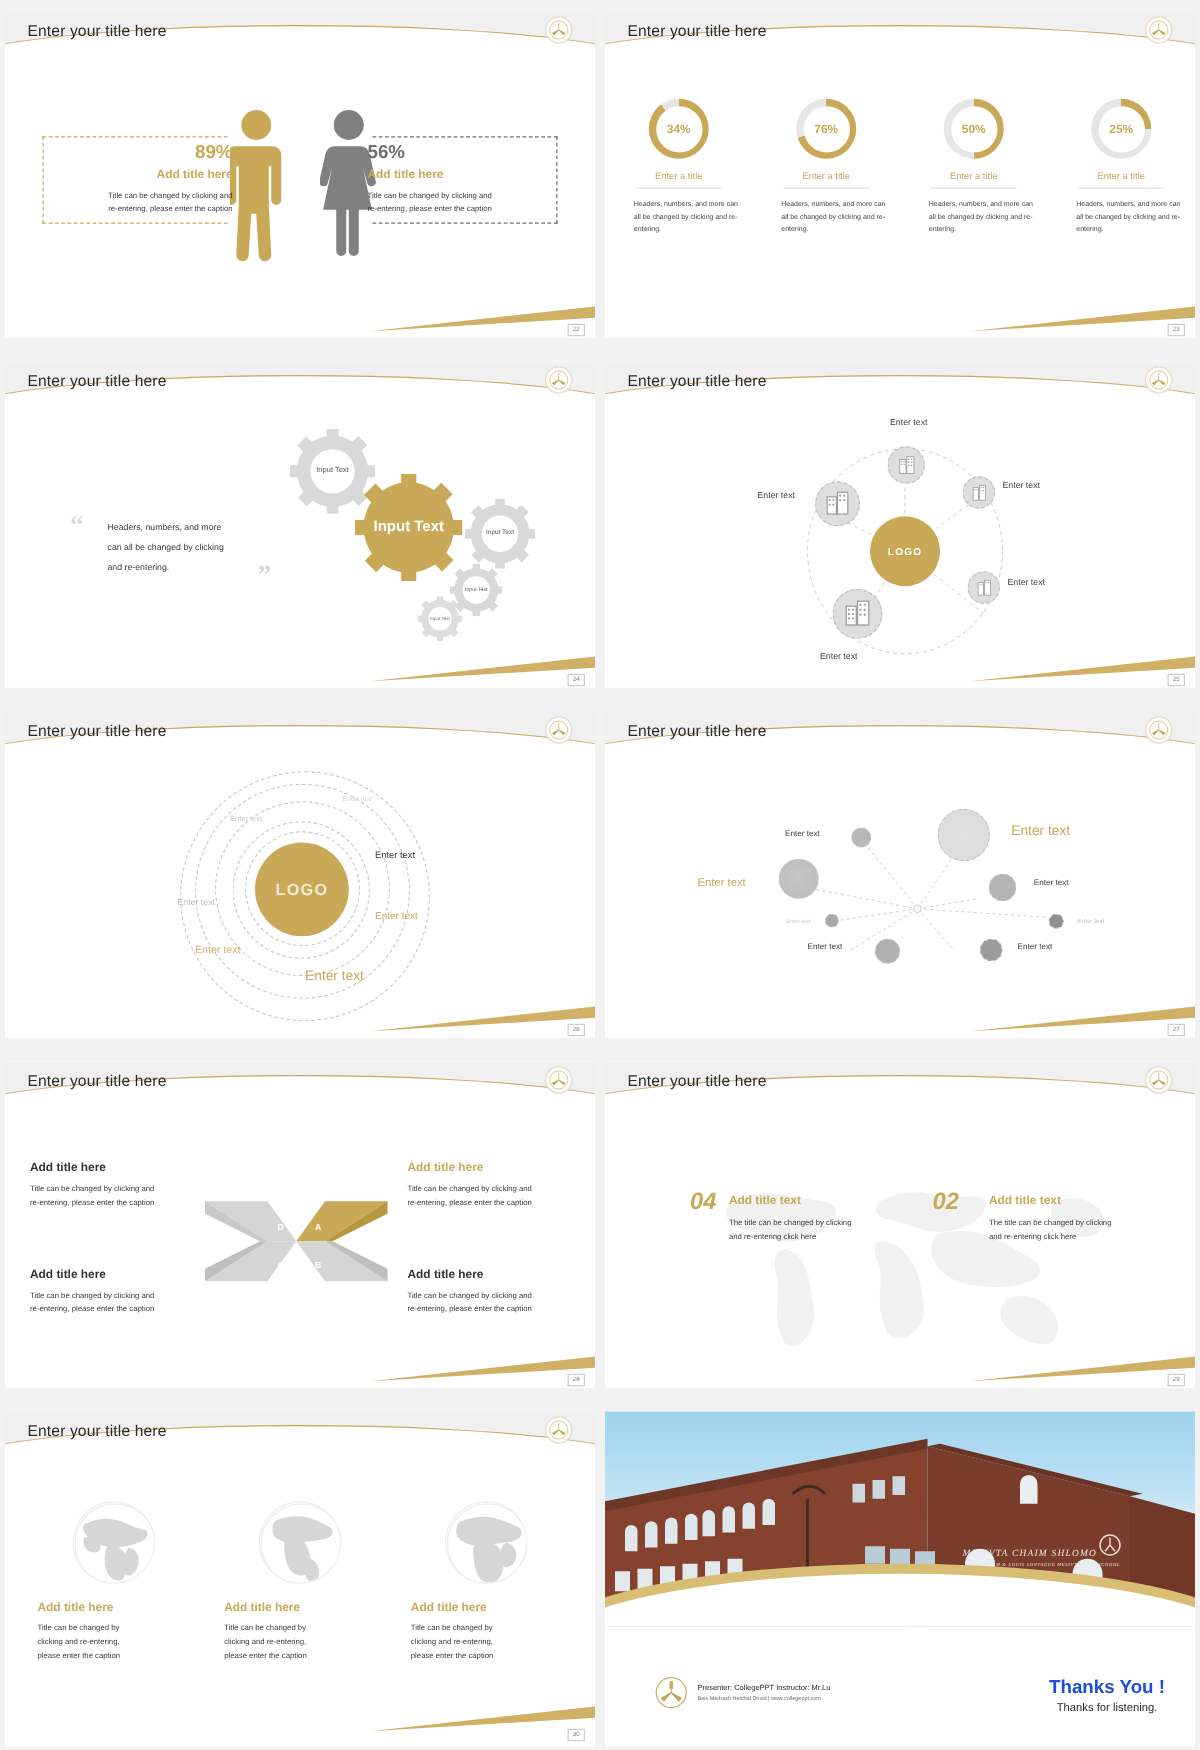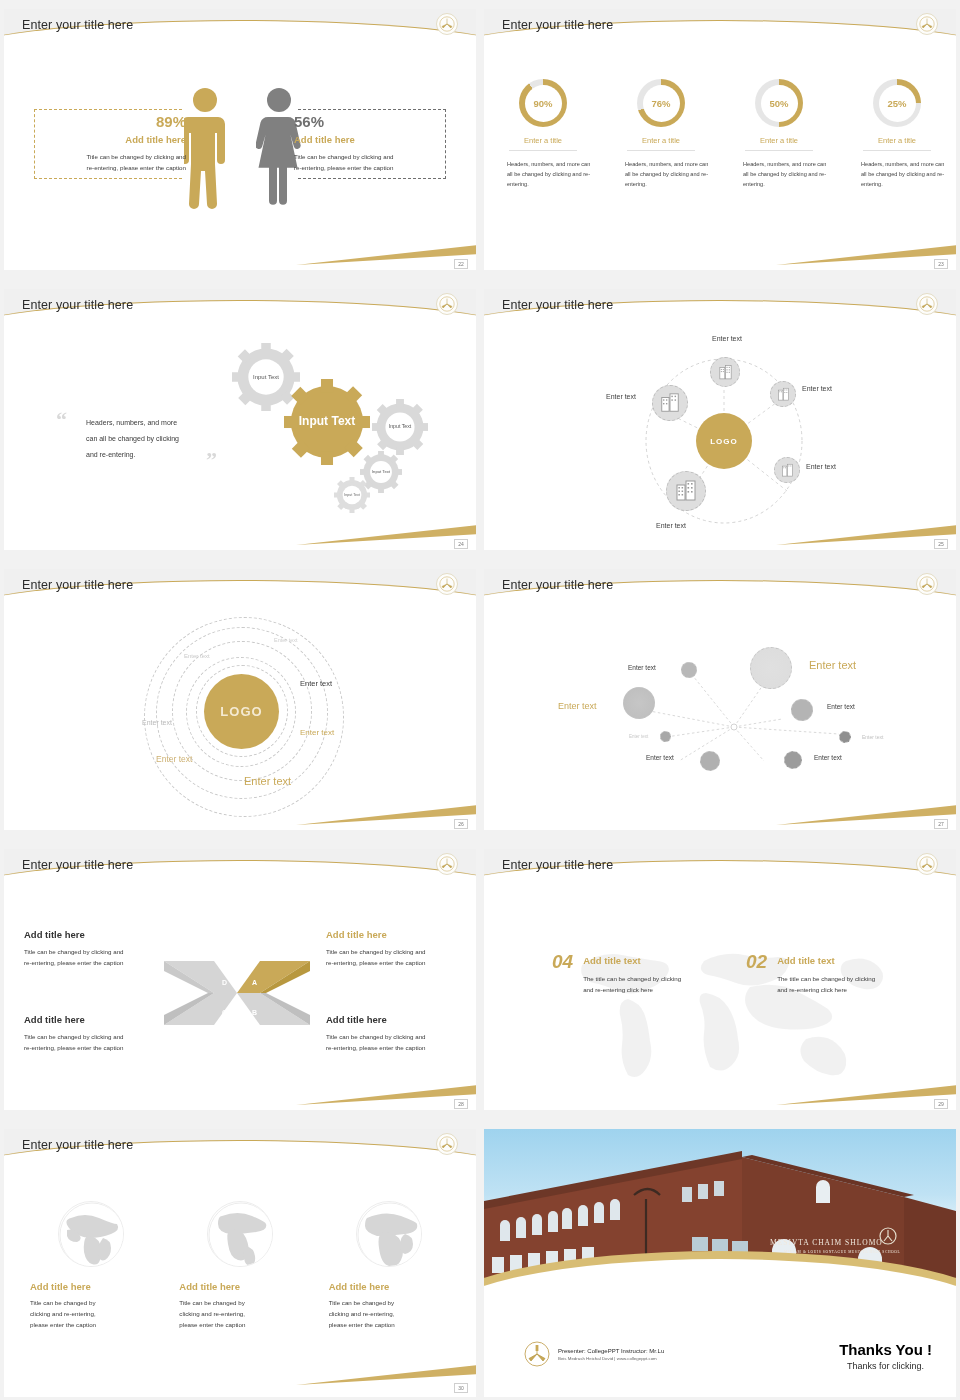--- a/index.html
+++ b/index.html
@@ -130,31 +130,32 @@
 
   
   .globe { width:66px; height:66px; border-radius:50%; border:1px solid #ededed;
     position:relative; overflow:hidden; margin:0 auto; }
 
   
   .photo {
     position:absolute; left:0; top:0; width:100%; height:172px;
     background:linear-gradient(#9fd3ee 0%, #bfe2f4 38%, #d9eef8 52%, #d9eef8 100%);
     overflow:hidden;
+    font-style:italic;
   }
   .curve-mask {
     position:absolute; left:-10%; bottom:-108px; width:120%; height:150px;
     background:#ffffff; border-radius:50% 50% 0 0 / 60px 60px 0 0;
   }
   .curve-gold {
     position:absolute; left:-10%; bottom:-100px; width:120%; height:150px;
     background:#d8bd74; border-radius:50% 50% 0 0 / 60px 60px 0 0;
   }
   .thanks { position:absolute; right:24px; bottom:26px; text-align:center; }
-  .thanks-big { font-size:15px; font-weight:bold; color:#000000; }
+  .thanks-big { font-size:15px; font-weight:bold; color:#1d4ed8; }
   .thanks-sub { font-size:9px; color:#2b2b2b; margin-top:3px; }
   .presenter { position:absolute; left:40px; bottom:30px; }
   .presenter-l1 { font-size:6px; color:#2b2b2b; }
   .presenter-l2 { font-size:4.4px; color:#6a6a6a; margin-top:2px; }
 </style>
 </head>
 <body>
 
 <div class="grid">
 
@@ -216,21 +217,21 @@
         <svg width="16" height="16" viewBox="0 0 16 16">
             <circle cx="8" cy="8" r="7.2" fill="none" stroke="#d8c28a" stroke-width="0.7"></circle>
             <path d="M8 2.6 L8 8 M8 8 L4.2 12 L3 10.4 Z M8 8 L11.8 12 L13 10.4 Z" fill="#c9a958" stroke="#b89a46" stroke-width="0.5"></path>
           </svg>
       </div>
 
       <div class="donut-row">
         <div class="donut-col">
           <div class="donut" style="background:conic-gradient(#c9a958 0% 90%, #e6e6e6 90% 100%)">
             <div class="donut-hole"></div>
-            <div class="donut-val">90%</div>
+            <div class="donut-val">34%</div>
           </div>
           <div class="donut-title">Enter a title</div>
           <div class="donut-desc">Headers, numbers, and more can all be changed by clicking and re-entering.</div>
         </div>
         <div class="donut-col">
           <div class="donut" style="background:conic-gradient(#c9a958 0% 70%, #e6e6e6 70% 100%)">
             <div class="donut-hole"></div>
             <div class="donut-val">76%</div>
           </div>
           <div class="donut-title">Enter a title</div>
@@ -680,21 +681,21 @@
 
       <div style="position:absolute;left:68px;top:102px;display:flex;align-items:flex-start;gap:10px">
         <div class="bignum">04</div>
         <div style="width:132px">
           <div style="font-size:9.5px;font-weight:bold;color:#c9a958;margin-top:4px">Add title text</div>
           <div class="body-sm" style="margin-top:7px">The title can be changed by clicking</div>
           <div class="body-sm">and re-entering click here</div>
         </div>
       </div>
 
-      <div style="position:absolute;left:262px;top:102px;display:flex;align-items:flex-start;gap:10px">
+      <div style="position:absolute;left:262px;top:102px;display:flex;align-items:flex-start;gap:24px">
         <div class="bignum">02</div>
         <div style="width:132px">
           <div style="font-size:9.5px;font-weight:bold;color:#c9a958;margin-top:4px">Add title text</div>
           <div class="body-sm" style="margin-top:7px">The title can be changed by clicking</div>
           <div class="body-sm">and re-entering click here</div>
         </div>
       </div>
 
       <svg class="bot-gold" viewBox="0 0 200 26" preserveAspectRatio="none">
         <path d="M0 24 L200 2 L200 12 Z" fill="#cfb064"></path>
@@ -864,18 +865,18 @@
           </svg>
           <div>
             <div class="presenter-l1">Presenter: CollegePPT   Instructor: Mr.Lu</div>
             <div class="presenter-l2">Beis Medrash Heichal Dovid | www.collegeppt.com</div>
           </div>
         </div>
       </div>
 
       <div class="thanks">
         <div class="thanks-big">Thanks You !</div>
-        <div class="thanks-sub">Thanks for clicking.</div>
+        <div class="thanks-sub">Thanks for listening.</div>
       </div>
     </div>
   </div>
 
 </div>
 
 </body></html>

